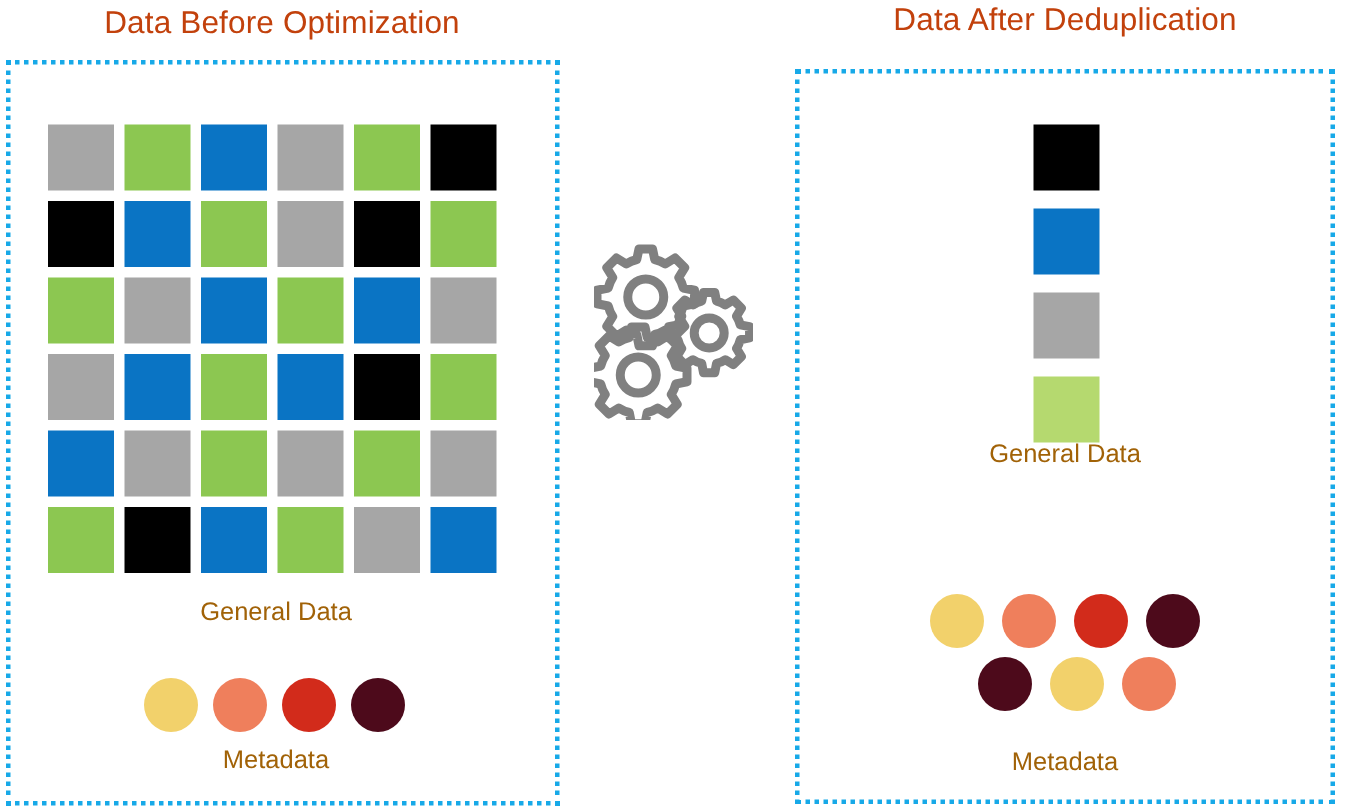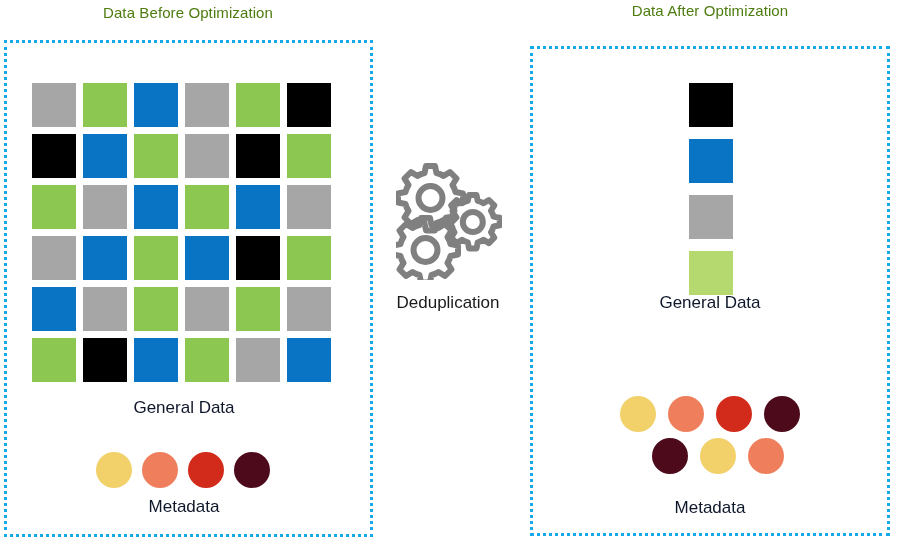--- a/index.html
+++ b/index.html
@@ -10,22 +10,22 @@
   body {
     width: 900px;
     height: 541px;
     position: relative;
     font-family: "Liberation Sans", sans-serif;
     overflow: hidden;
   }
 
   .panel-title {
     position: absolute;
-    font-size: 15px;
-    color: #4d7c0f;
+    font-size: 21px;
+    color: #c2410c;
     text-align: center;
     white-space: nowrap;
     letter-spacing: 0.1px;
   }
   #title-before { left: 4px; width: 368px; top: 4px; }
   #title-after  { left: 530px; width: 360px; top: 2px; }
 
   .dotted-box {
     position: absolute;
     box-sizing: border-box;
@@ -44,21 +44,21 @@
     grid-template-columns: repeat(6, 44px);
     grid-auto-rows: 44px;
     column-gap: 7px;
     row-gap: 7px;
   }
   .cell { width: 44px; height: 44px; }
 
   .lbl {
     position: absolute;
     font-size: 17px;
-    color: #0f172a;
+    color: #a16207;
     text-align: center;
     white-space: nowrap;
   }
   #label-general-before { left: 34px; width: 300px; top: 398px; }
   #label-metadata-before { left: 34px; width: 300px; top: 497px; }
   #label-general-after  { left: 560px; width: 300px; top: 293px; }
   #label-metadata-after { left: 560px; width: 300px; top: 498px; }
 
   
   #meta-before {
@@ -119,21 +119,21 @@
     left: 32px; top: 42px;
     display: flex;
     gap: 12px;
   }
 </style>
 </head>
 <body>
 
 <div class="panel-title" id="title-before">Data Before Optimization</div>
 
-<div class="panel-title" id="title-after">Data After Optimization</div>
+<div class="panel-title" id="title-after">Data After Deduplication</div>
 
 <div class="dotted-box" id="box-before"></div>
 
 <div class="dotted-box" id="box-after"></div>
 
 <div id="grid-before">
     <div class="cell" style="background: rgb(166, 166, 166);"></div>
     <div class="cell" style="background: rgb(140, 199, 81);"></div>
     <div class="cell" style="background: rgb(10, 116, 196);"></div>
     <div class="cell" style="background: rgb(166, 166, 166);"></div>
@@ -192,21 +192,20 @@
       <path d="M73 35 l7.5 0 l1.2 5.8 a18 18 0 0 1 5.8 2.5 l5.4 -3.3 l5.4 5.4 l-3.3 5.4 a18 18 0 0 1 2.5 5.8 l6.2 1.2 l0 7.5 l-6.2 1.2 a18 18 0 0 1 -2.5 5.8 l3.3 5.4 l-5.4 5.4 l-5.4 -3.3 a18 18 0 0 1 -5.8 2.5 l-1.2 6.2 l-7.5 0 l-1.2 -6.2 a18 18 0 0 1 -5.8 -2.5 l-5.4 3.3 l-5.4 -5.4 l3.3 -5.4 a18 18 0 0 1 -2.5 -5.8 l-6.2 -1.2 l0 -7.5 l6.2 -1.2 a18 18 0 0 1 2.5 -5.8 l-3.3 -5.4 l5.4 -5.4 l5.4 3.3 a18 18 0 0 1 5.8 -2.5 z"></path>
       <circle cx="76.8" cy="62" r="10"></circle>
 
       <path d="M25 58 l9 0 l1.5 7 a22 22 0 0 1 7 3 l6.5 -4 l6.5 6.5 l-4 6.5 a22 22 0 0 1 3 7 l7.5 1.5 l0 9 l-7.5 1.5 a22 22 0 0 1 -3 7 l4 6.5 l-6.5 6.5 l-6.5 -4 a22 22 0 0 1 -7 3 l-1.5 7.5 l-9 0 l-1.5 -7.5 a22 22 0 0 1 -7 -3 l-6.5 4 l-6.5 -6.5 l4 -6.5 a22 22 0 0 1 -3 -7 l-7.5 -1.5 l0 -9 l7.5 -1.5 a22 22 0 0 1 3 -7 l-4 -6.5 l6.5 -6.5 l6.5 4 a22 22 0 0 1 7 -3 z"></path>
       <circle cx="29.5" cy="90" r="12"></circle>
     </g>
   </svg>
 </div>
 
 <div id="dedup-label">
-  <div>Deduplication</div>
 </div>
 
 <div id="stack-after">
     <div class="stack-cell" style="background: rgb(0, 0, 0);"></div>
     <div class="stack-cell" style="background: rgb(10, 116, 196);"></div>
     <div class="stack-cell" style="background: rgb(166, 166, 166);"></div>
     <div class="stack-cell" style="background: rgb(181, 217, 111);"></div>
   </div>
 
 <div class="lbl" id="label-general-after">General Data</div>

